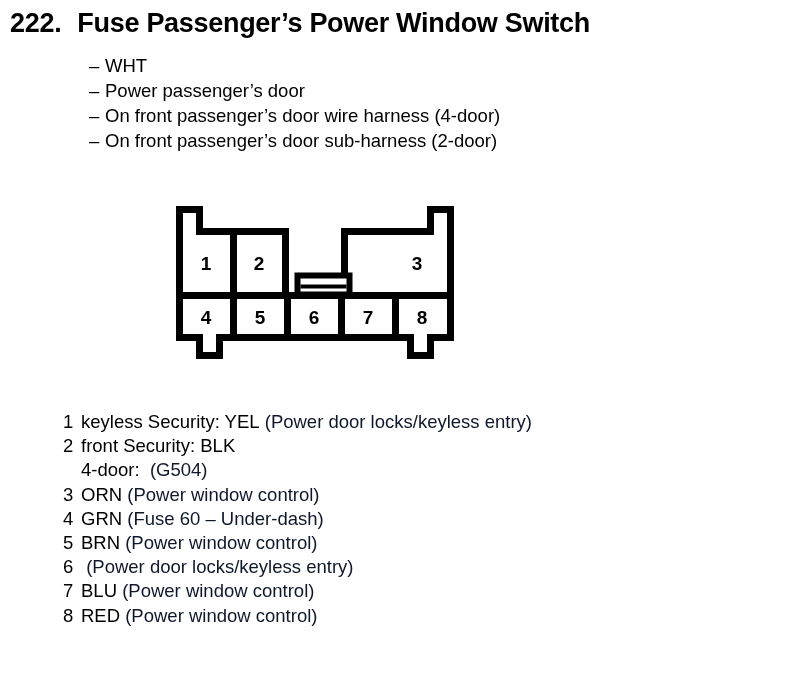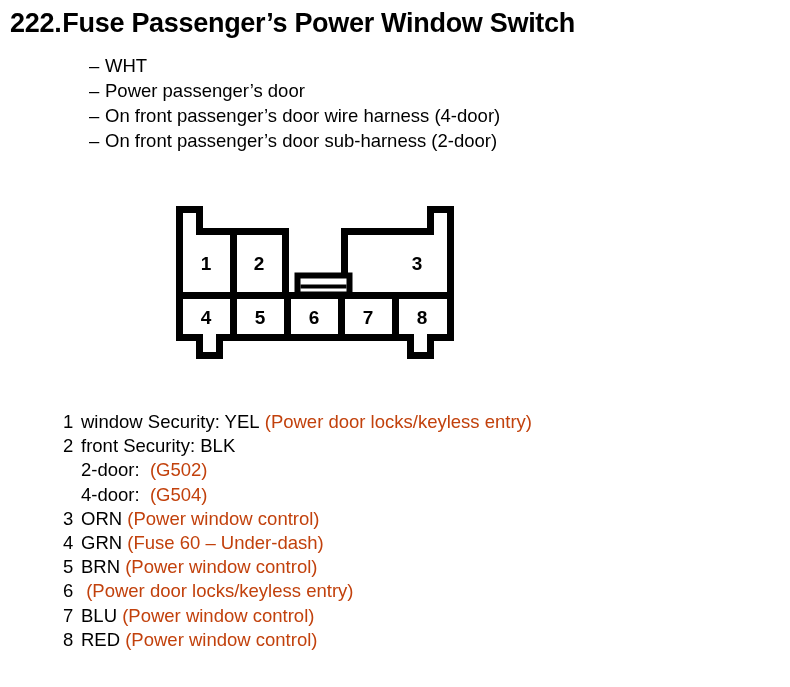--- a/index.html
+++ b/index.html
@@ -23,21 +23,21 @@
     top: 8px;
     width: 775px;
     font-size: 27px;
     font-weight: bold;
     letter-spacing: -0.3px;
     white-space: nowrap;
     line-height: 1.12;
   }
   #heading .num {
     display: inline-block;
-    margin-right: 1px;
+    margin-right: 16px;
   }
 
   
   #subnotes {
     position: absolute;
     left: 89px;
     top: 53px;
     font-size: 18.5px;
     line-height: 25px;
   }
@@ -80,21 +80,21 @@
   }
   .legend-row .idx {
     width: 18px;
     flex: 0 0 18px;
   }
   .legend-sub {
     margin-left: 18px;
     white-space: nowrap;
   }
   .note {
-    color: #c2410c;
+    color: #0f172a;
   }
   .blk { color: #000000; }
 </style>
 </head>
 <body>
 
 <div id="heading">
   <span class="num">222.</span><span>Fuse Passenger’s Power Window Switch</span>
 </div>
 
@@ -165,34 +165,30 @@
     <text class="pin-num" x="149" y="126" text-anchor="middle">6</text>
     <text class="pin-num" x="203" y="126" text-anchor="middle">7</text>
     <text class="pin-num" x="257" y="126" text-anchor="middle">8</text>
   </svg>
 </div>
 
 <div id="legend">
 
   <div class="legend-row">
     <span class="idx">1</span>
-    <span class="blk">window Security: YEL</span>
+    <span class="blk">keyless Security: YEL</span>
     <span>&nbsp;</span>
     <span class="note">(Power door locks/keyless entry)</span>
   </div>
 
   <div class="legend-row">
     <span class="idx">2</span>
     <span class="blk">front Security: BLK</span>
   </div>
 
-  <div class="legend-sub">
-    <span class="blk">2-door:</span>
-    <span>&nbsp;</span><span class="note">(G502)</span>
-  </div>
 
   <div class="legend-sub">
     <span class="blk">4-door:</span>
     <span>&nbsp;</span><span class="note">(G504)</span>
   </div>
 
   <div class="legend-row">
     <span class="idx">3</span>
     <span class="blk">ORN</span>
     <span>&nbsp;</span>

